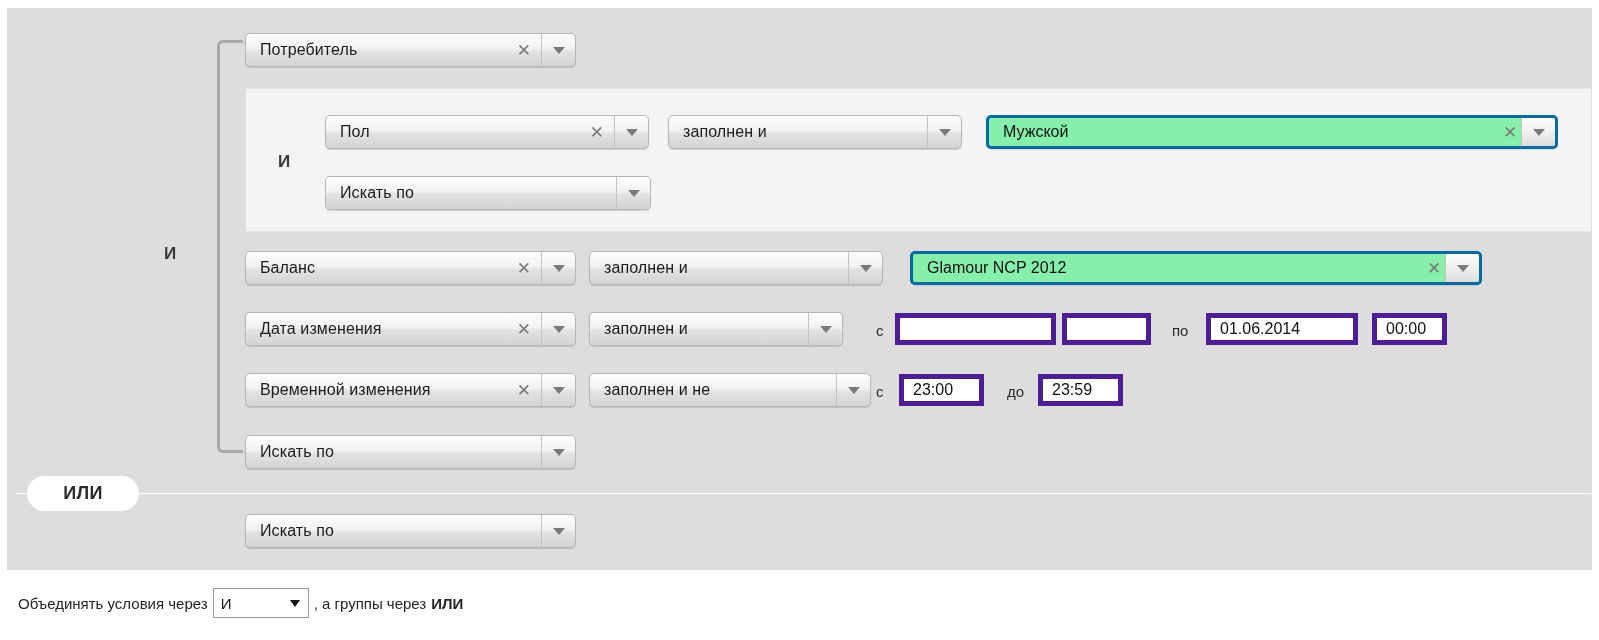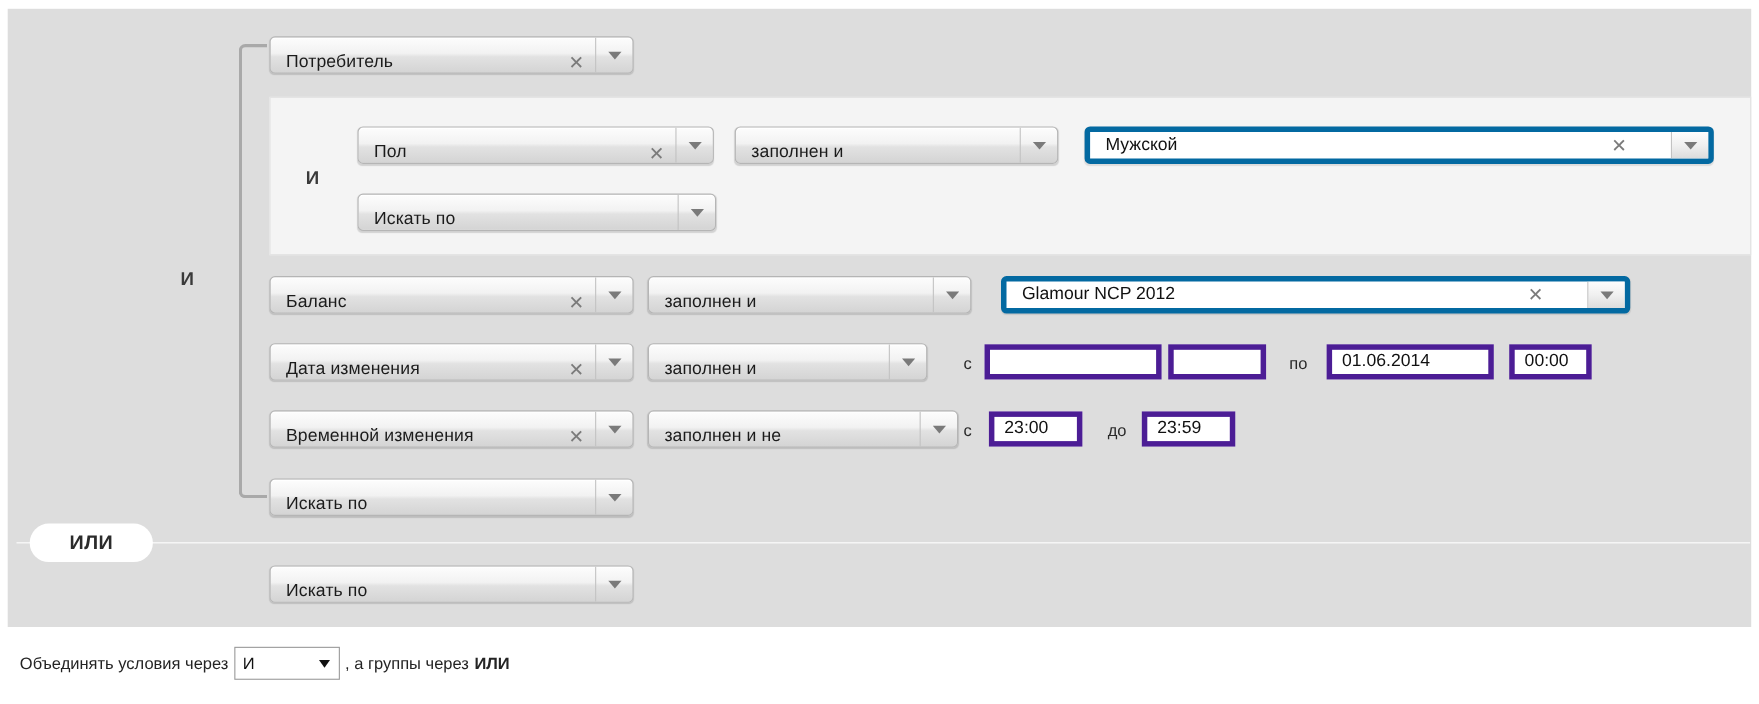--- a/index.html
+++ b/index.html
@@ -40,21 +40,21 @@
     box-shadow: 0 1px 1px rgba(0,0,0,0.14), inset 0 1px 0 #ffffff;
     display: flex;
     align-items: stretch;
     overflow: hidden;
   }
 
   .btn-shell .body {
     position: relative;
     flex: 1 1 auto;
     display: flex;
-    align-items: flex-end;
+    align-items: center;
     padding-left: 14px;
     padding-right: 6px;
     font-size: 16px;
     color: #1b1b1b;
     white-space: nowrap;
     letter-spacing: .1px;
   }
 
   .btn-shell .body .label { flex: 1 1 auto; }
 
@@ -85,28 +85,27 @@
     border-left: 6px solid transparent;
     border-right: 6px solid transparent;
     border-top: 7px solid #7a7a7a;
   }
 
   
   .field-shell {
     position: absolute;
     box-sizing: border-box;
     height: 34px;
-    border: 5px solid #0369a1;
+    border: 3px solid #0369a1;
     border-radius: 5px;
-    background: #ffffff;
+    background: #86efac;
     box-shadow: 0 1px 1px rgba(0,0,0,0.10);
     display: flex;
     align-items: stretch;
     overflow: hidden;
-    gap: 36px;
   }
   .field-shell .body {
     flex: 1 1 auto;
     display: flex;
     align-items: center;
     padding-left: 14px;
     font-size: 16px;
     color: #111;
     white-space: nowrap;
   }

